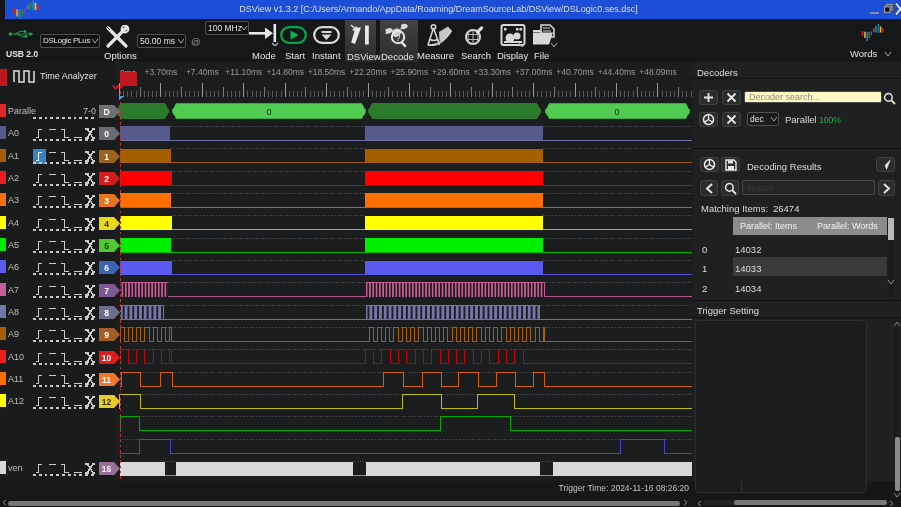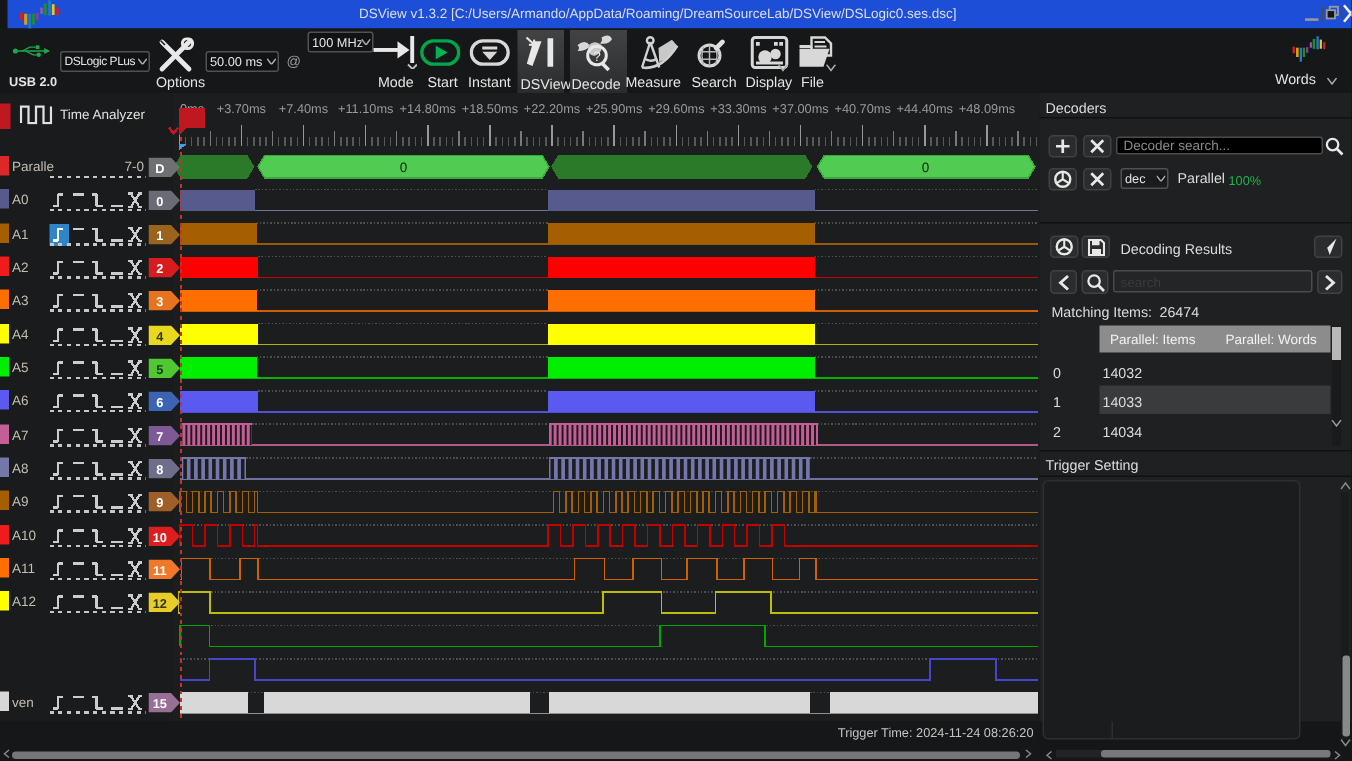--- a/index.html
+++ b/index.html
@@ -22,21 +22,21 @@
 .sq { position:absolute; left:0; top:4px; width:6px; height:13px; }
 .nm { position:absolute; left:8px; top:6px; font-size:9px; color:#c2beb2; }
 .rlab { position:absolute; right:26px; top:6px; font-size:9px; color:#c2beb2; }
 .ticon { position:absolute; left:33px; top:3px; }
 .ticon + svg { }
 .chrow .badge { position:absolute; left:99px; top:5px; }
 #rightpanel { position:absolute; left:693px; top:62px; width:208px; height:419px; background:#1e2021; }
 .sect { position:absolute; left:0; width:100%; color:#dcdcdc; font-size:9.5px; }
 .pbtn { position:absolute; background:#2b2c2d; border:1px solid #404142; border-radius:3px;
   display:flex; align-items:center; justify-content:center; }
-.pinput { position:absolute; background:#000000; border:1px solid #4a4b4c; border-radius:2px;
+.pinput { position:absolute; background:#fef9c3; border:1px solid #4a4b4c; border-radius:2px;
   color:#8a8a8a; font-size:9px; padding:0 4px; line-height:11px; }
 #statusbar { position:absolute; left:0; top:481px; width:693px; height:17px; background:#161718; }
 #hscroll { position:absolute; left:0; top:498px; width:693px; height:9px; background:#161718; }
 .thumb { position:absolute; background:#757677; border-radius:3px; }
 text { font-family:"Liberation Sans", sans-serif; }
 </style></head>
 <body>
 <div id="app">
 
 <div id="titlebar">
@@ -846,21 +846,21 @@
 <svg style="position:absolute;left:696px;top:500px" width="7" height="7" viewBox="0 0 7 7">
       <path d="M5,1 L2,3.5 L5,6" fill="none" stroke="#888"></path>
     </svg>
 <div style="position:absolute;left:704px;top:500px;width:30px;height:5px;background:#222324"></div>
 <div style="position:absolute;left:734px;top:500px;width:153px;height:5px;background:#77787a;border-radius:2px"></div>
 <svg style="position:absolute;left:888px;top:500px" width="7" height="7" viewBox="0 0 7 7">
       <path d="M2,1 L5,3.5 L2,6" fill="none" stroke="#888"></path>
     </svg>
 
 <div id="statusbar">
-  <div style="position:absolute;right:4px;top:2px;font-size:8.5px;color:#c4c4c4">Trigger Time: 2024-11-24 08:26:20</div>
+  <div style="position:absolute;right:4px;top:2px;font-size:8.5px;color:#c4c4c4">Trigger Time: 2024-11-16 08:26:20</div>
 </div>
 
 <div id="hscroll">
   <svg style="position:absolute;left:1px;top:1px" width="7" height="7" viewBox="0 0 7 7">
         <path d="M5,1 L2,3.5 L5,6" fill="none" stroke="#888"></path>
       </svg>
   <div class="thumb" style="left:8px;top:2.5px;width:672px;height:5px"></div>
   <svg style="position:absolute;left:682px;top:1px" width="7" height="7" viewBox="0 0 7 7">
         <path d="M2,1 L5,3.5 L2,6" fill="none" stroke="#888"></path>
       </svg>

